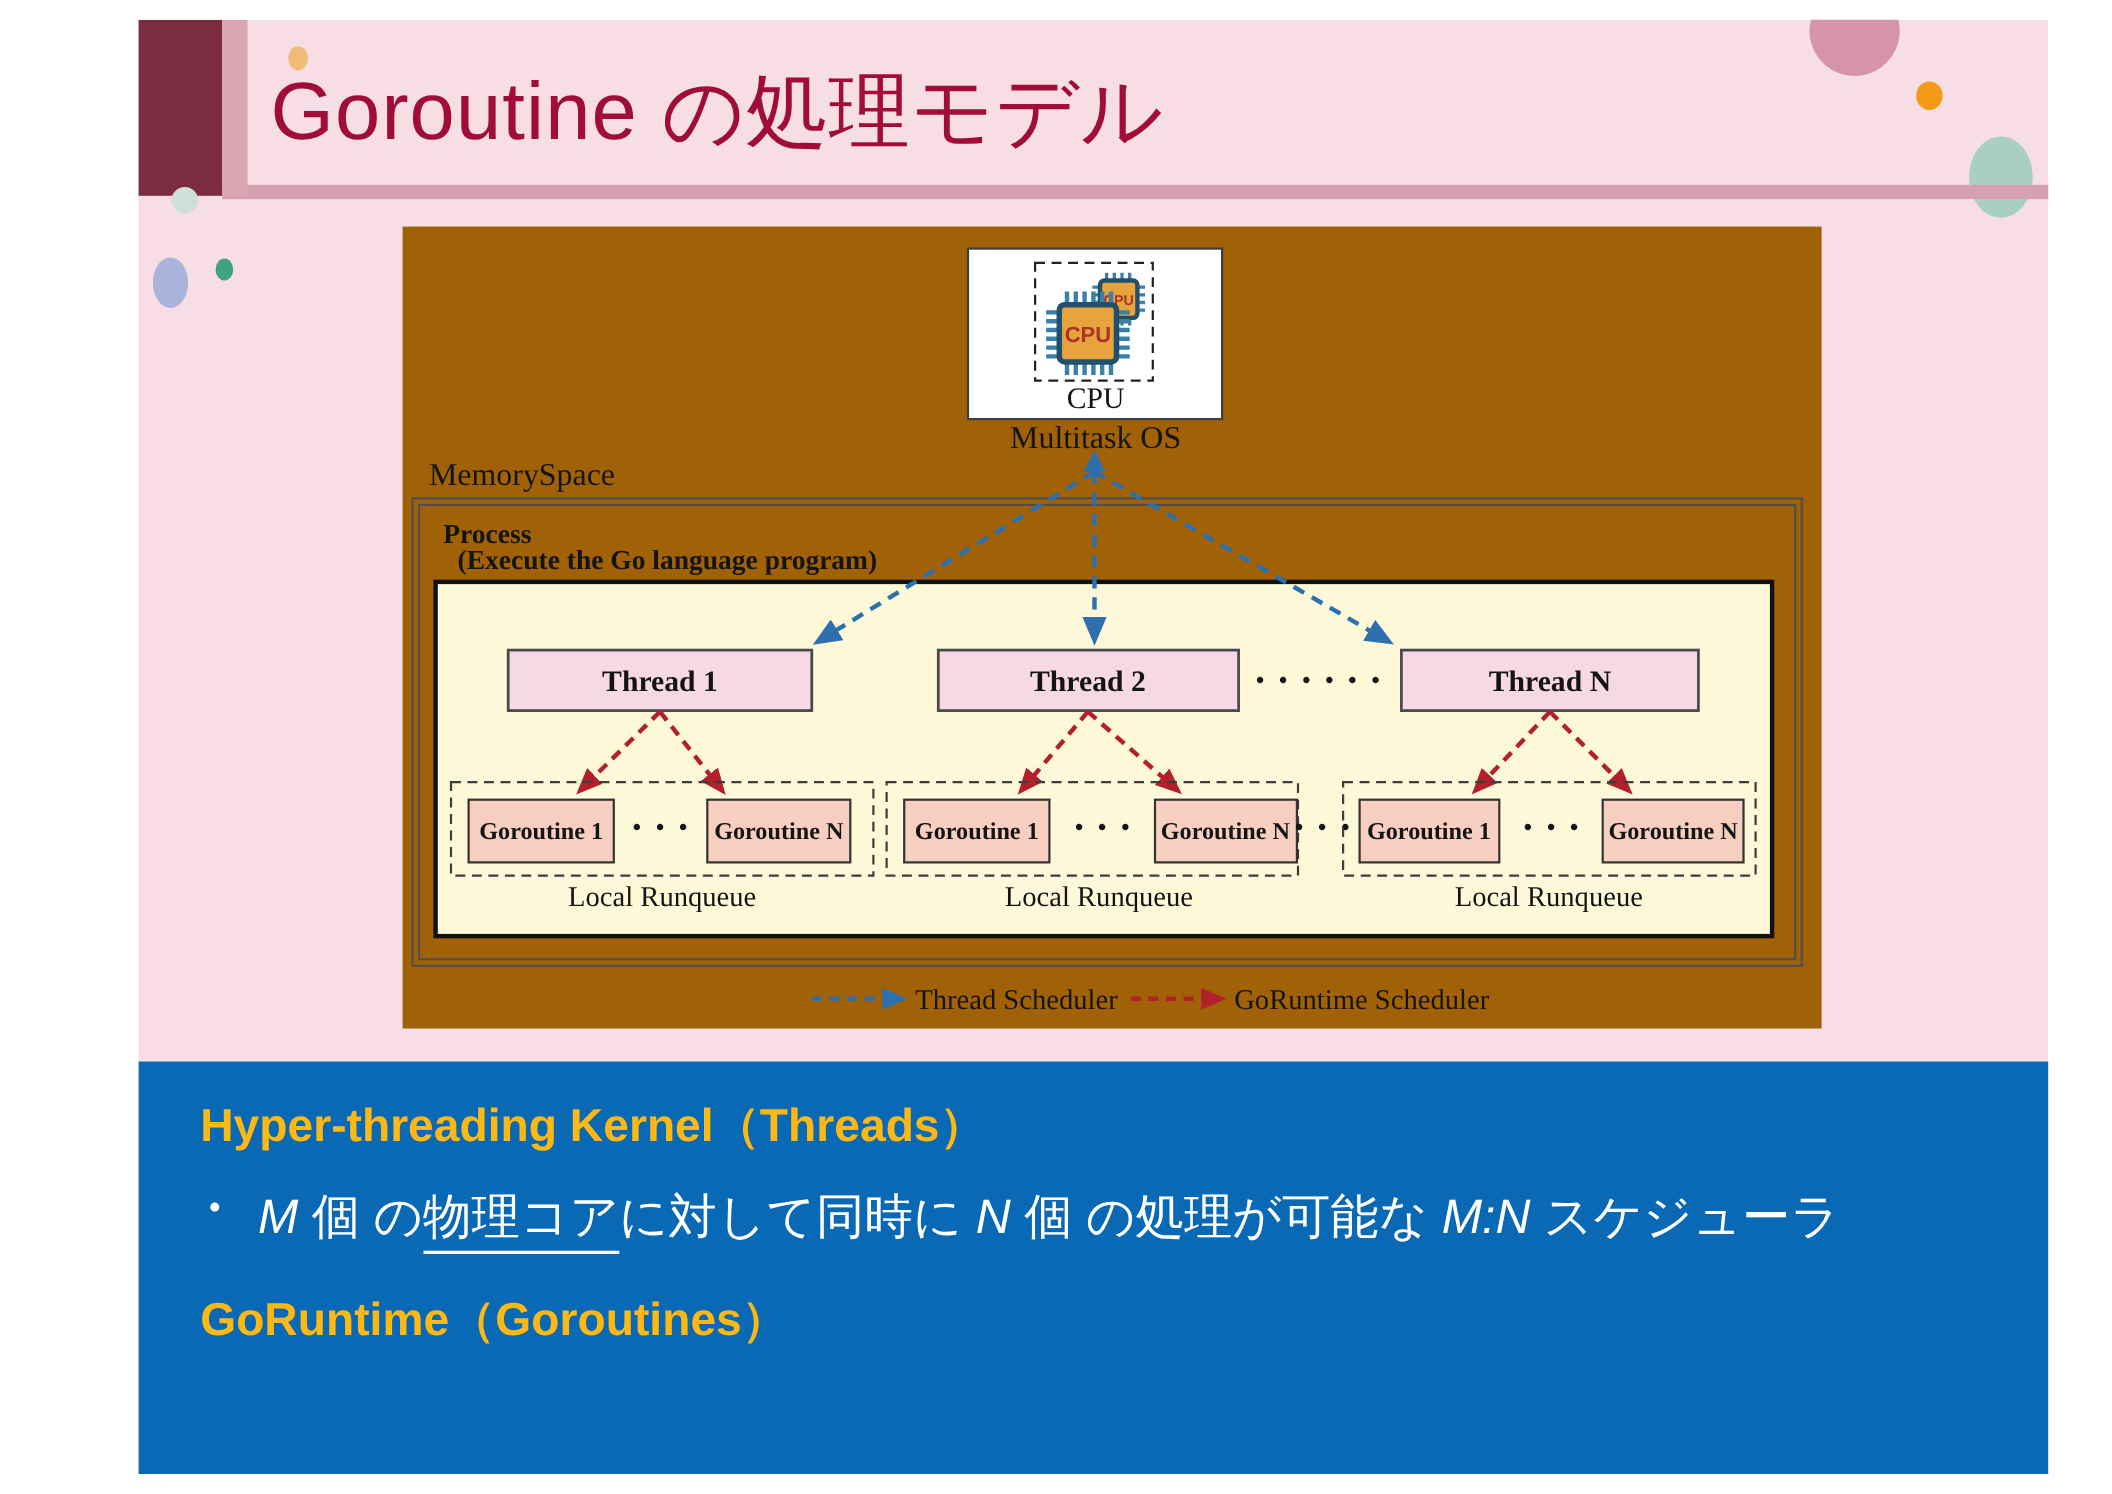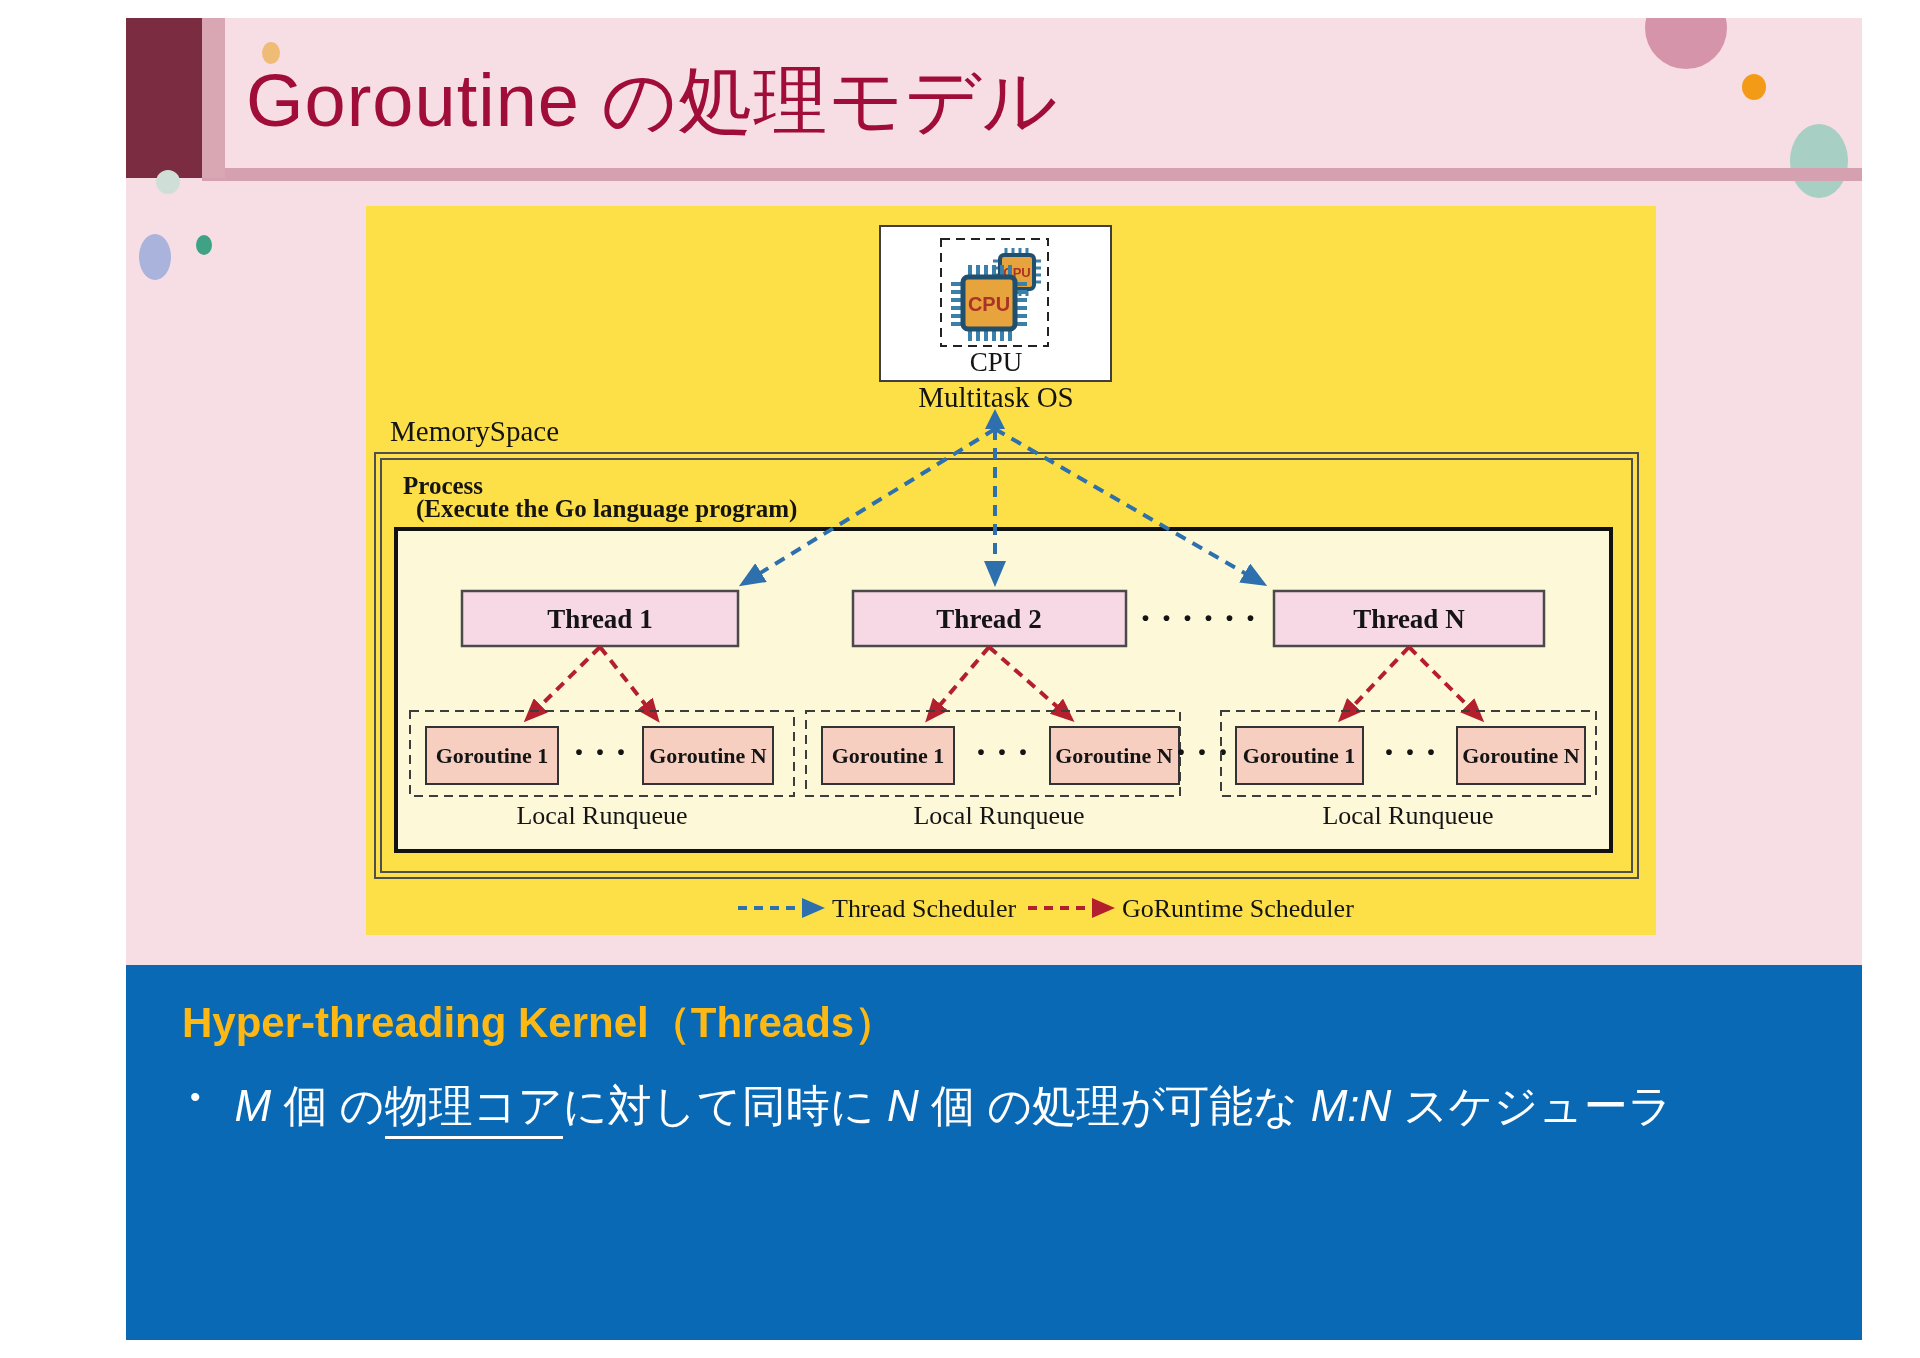--- a/index.html
+++ b/index.html
@@ -13,21 +13,21 @@
   #pink-strip{left:76px;top:0;width:23px;height:160px;background:#d9a6b3;}
   #slide-title{left:120px;top:34px;font-size:74px;color:#a00d38;letter-spacing:1px;white-space:nowrap;}
   .dot{border-radius:50%;}
   #deco-orange-title{left:136px;top:24px;width:18px;height:22px;background:#efbc78;}
   #deco-sage{left:30px;top:152px;width:24px;height:24px;background:#cfdfd8;}
   #deco-lavender{left:13px;top:216px;width:32px;height:46px;background:#a9b3dc;}
   #deco-teal-small{left:70px;top:217px;width:16px;height:20px;background:#3fa285;}
   #deco-rose{left:1519px;top:-31px;width:82px;height:82px;background:#d694aa;}
   #deco-orange-right{left:1616px;top:56px;width:24px;height:26px;background:#f39b16;}
   #deco-teal-right{left:1664px;top:106px;width:58px;height:74px;background:#a8cfc3;}
-  #diagram-panel{left:240px;top:188px;width:1290px;height:729px;background:#fde047;}
+  #diagram-panel{left:240px;top:188px;width:1290px;height:729px;background:#a16207;}
   #blue-section{left:0;top:947px;width:1760px;height:375px;background:#0a69b5;color:#ffffff;}
   .blue-h{position:absolute;left:56px;font-size:42px;font-weight:bold;color:#fdb813;white-space:pre;}
   #blue-h1{top:30px;text-align:center;}
   #blue-h2{top:207px;}
   .bullet-line{position:absolute;left:64px;font-size:44px;color:#ffffff;white-space:pre;}
   #bullet-1{top:112px;}
   #bullet-2{top:296px;}
   .bullet-marker{font-size:30px;vertical-align:14px;padding-right:34px;}
   .it{font-style:italic;}
   .ul{border-bottom:3px solid #ffffff;padding-bottom:6px;text-align:right;}
@@ -168,16 +168,17 @@
         <text x="756" y="711" class="t-legend">GoRuntime Scheduler</text>
       </g>
     </svg>
   </div>
 
   <div id="blue-section" class="abs">
     <div id="blue-h1" class="blue-h">Hyper-threading Kernel（Threads）</div>
 
     <div id="bullet-1" class="bullet-line"><span class="bullet-marker">•</span><span class="it">M</span><span> 個 の</span><span class="ul">物理コア</span><span>に対して同時に </span><span class="it">N</span><span> 個 の処理が可能な </span><span class="it">M:N</span><span> スケジューラ</span></div>
 
+    <div id="blue-h2" class="blue-h">GoRuntime（Goroutines）</div>
 
   </div>
 
 </div>
 
 </body></html>

